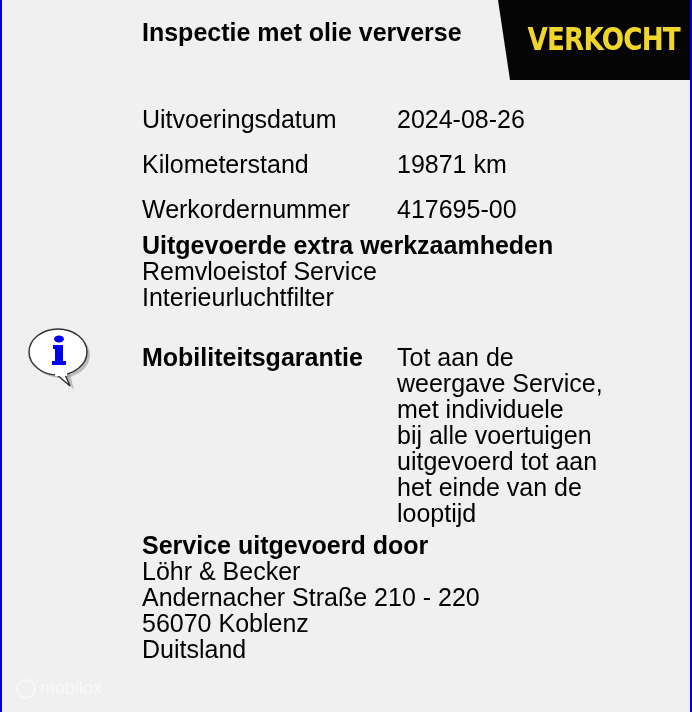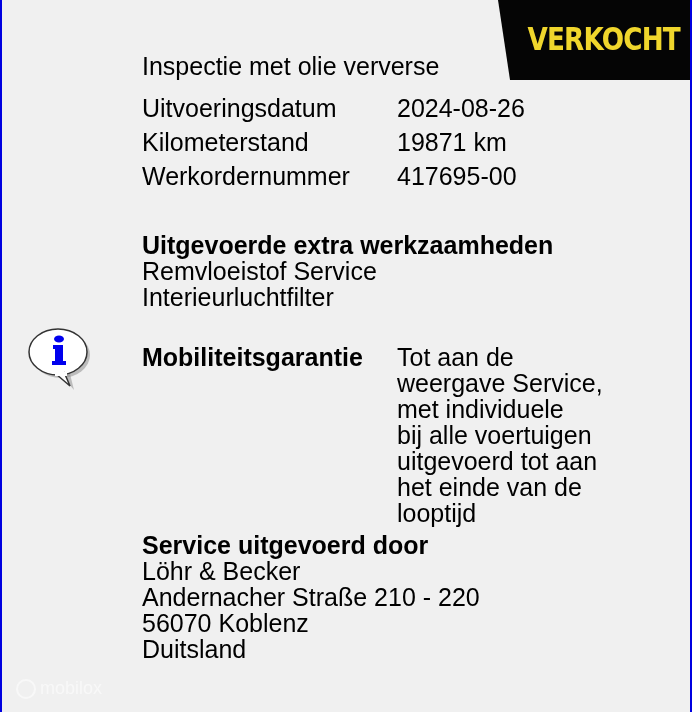--- a/index.html
+++ b/index.html
@@ -15,23 +15,23 @@
       background: #050505;
       clip-path: polygon(0 0, 100% 0, 100% 100%, 12px 100%);
       display: flex; align-items: center; justify-content: flex-end; padding-right: 10px; box-sizing: border-box;
     }
     .banner span {
       color: #f0d62c; font-family: "DejaVu Sans", sans-serif; font-weight: bold;
       font-size: 32px; letter-spacing: -1px; transform: scaleX(0.82); transform-origin: right center;
       display: inline-block; margin-top: -2px;
     }
     .content { position: absolute; left: 142px; top: 0; width: 540px; font-size: 25px; line-height: 26px; }
-    .title { position: absolute; top: 53px; left: 0; font-weight: normal; white-space: nowrap; }
+    .title { position: absolute; top: 19px; left: 0; font-weight: bold; white-space: nowrap; }
     .kv { position: absolute; left: 0; top: 95px; }
-    .kv-row { display: flex; height: 34px; line-height: 26px; }
+    .kv-row { display: flex; height: 34px; line-height: 26px; margin-top: 11px; }
     .kv-row .k { width: 255px; }
     .section { position: absolute; left: 0; }
     .section .h { font-weight: bold; }
     .sec-extra { top: 232px; }
     .sec-mob { top: 344px; display: flex; }
     .sec-mob .h { width: 255px; }
     .sec-mob .v { width: 240px; }
     .sec-service { top: 532px; }
     .info-icon { position: absolute; left: 26px; top: 328px; width: 68px; height: 64px; }
     .watermark {

